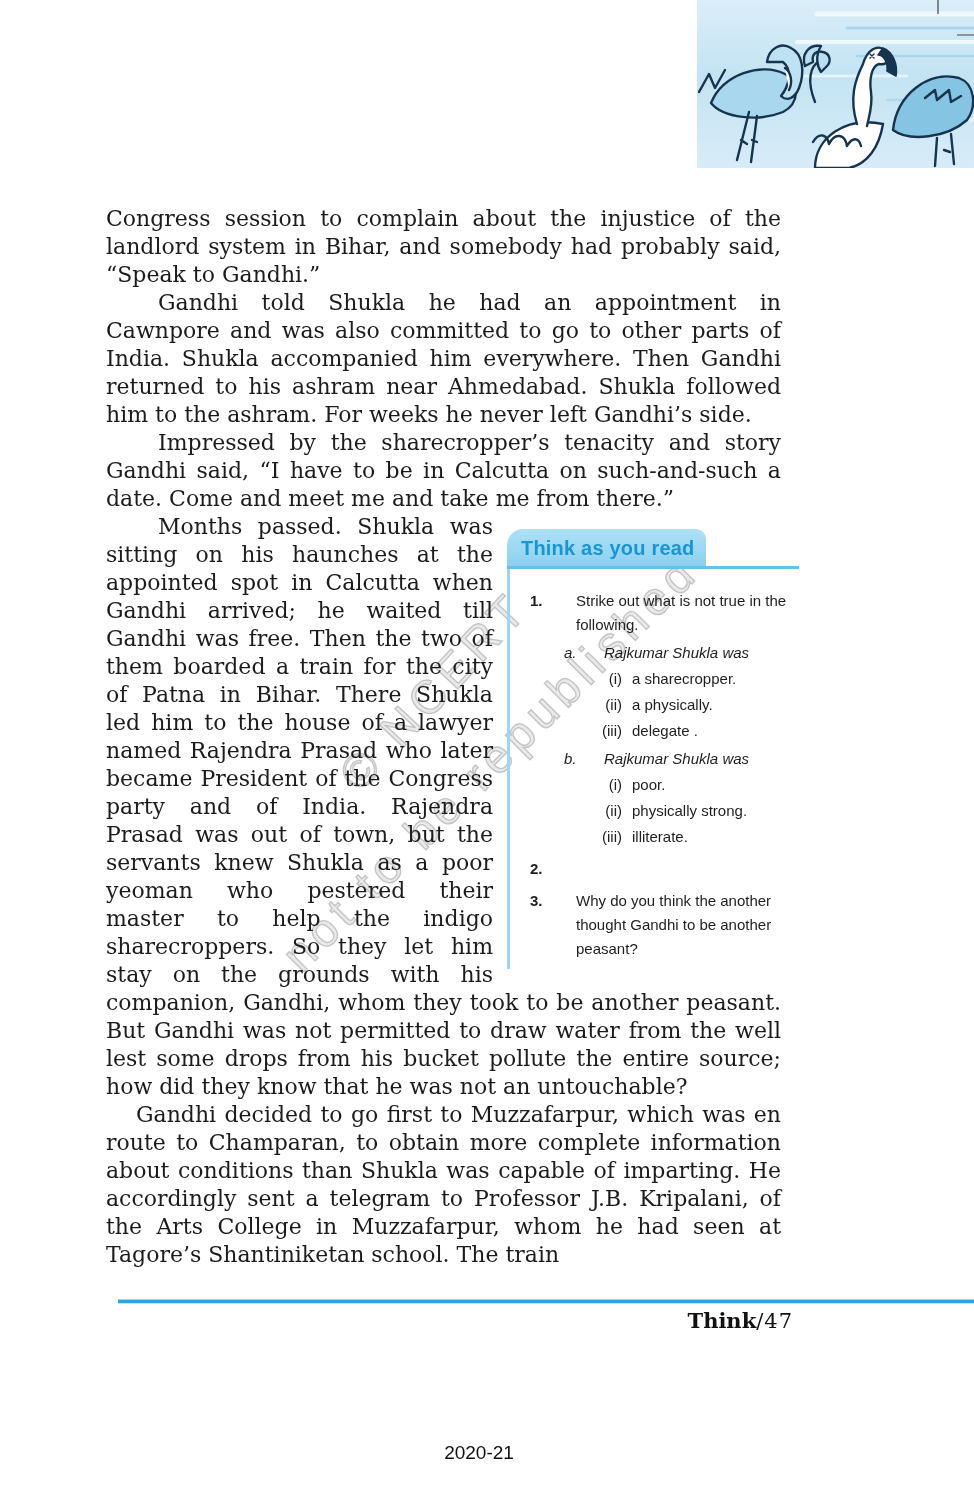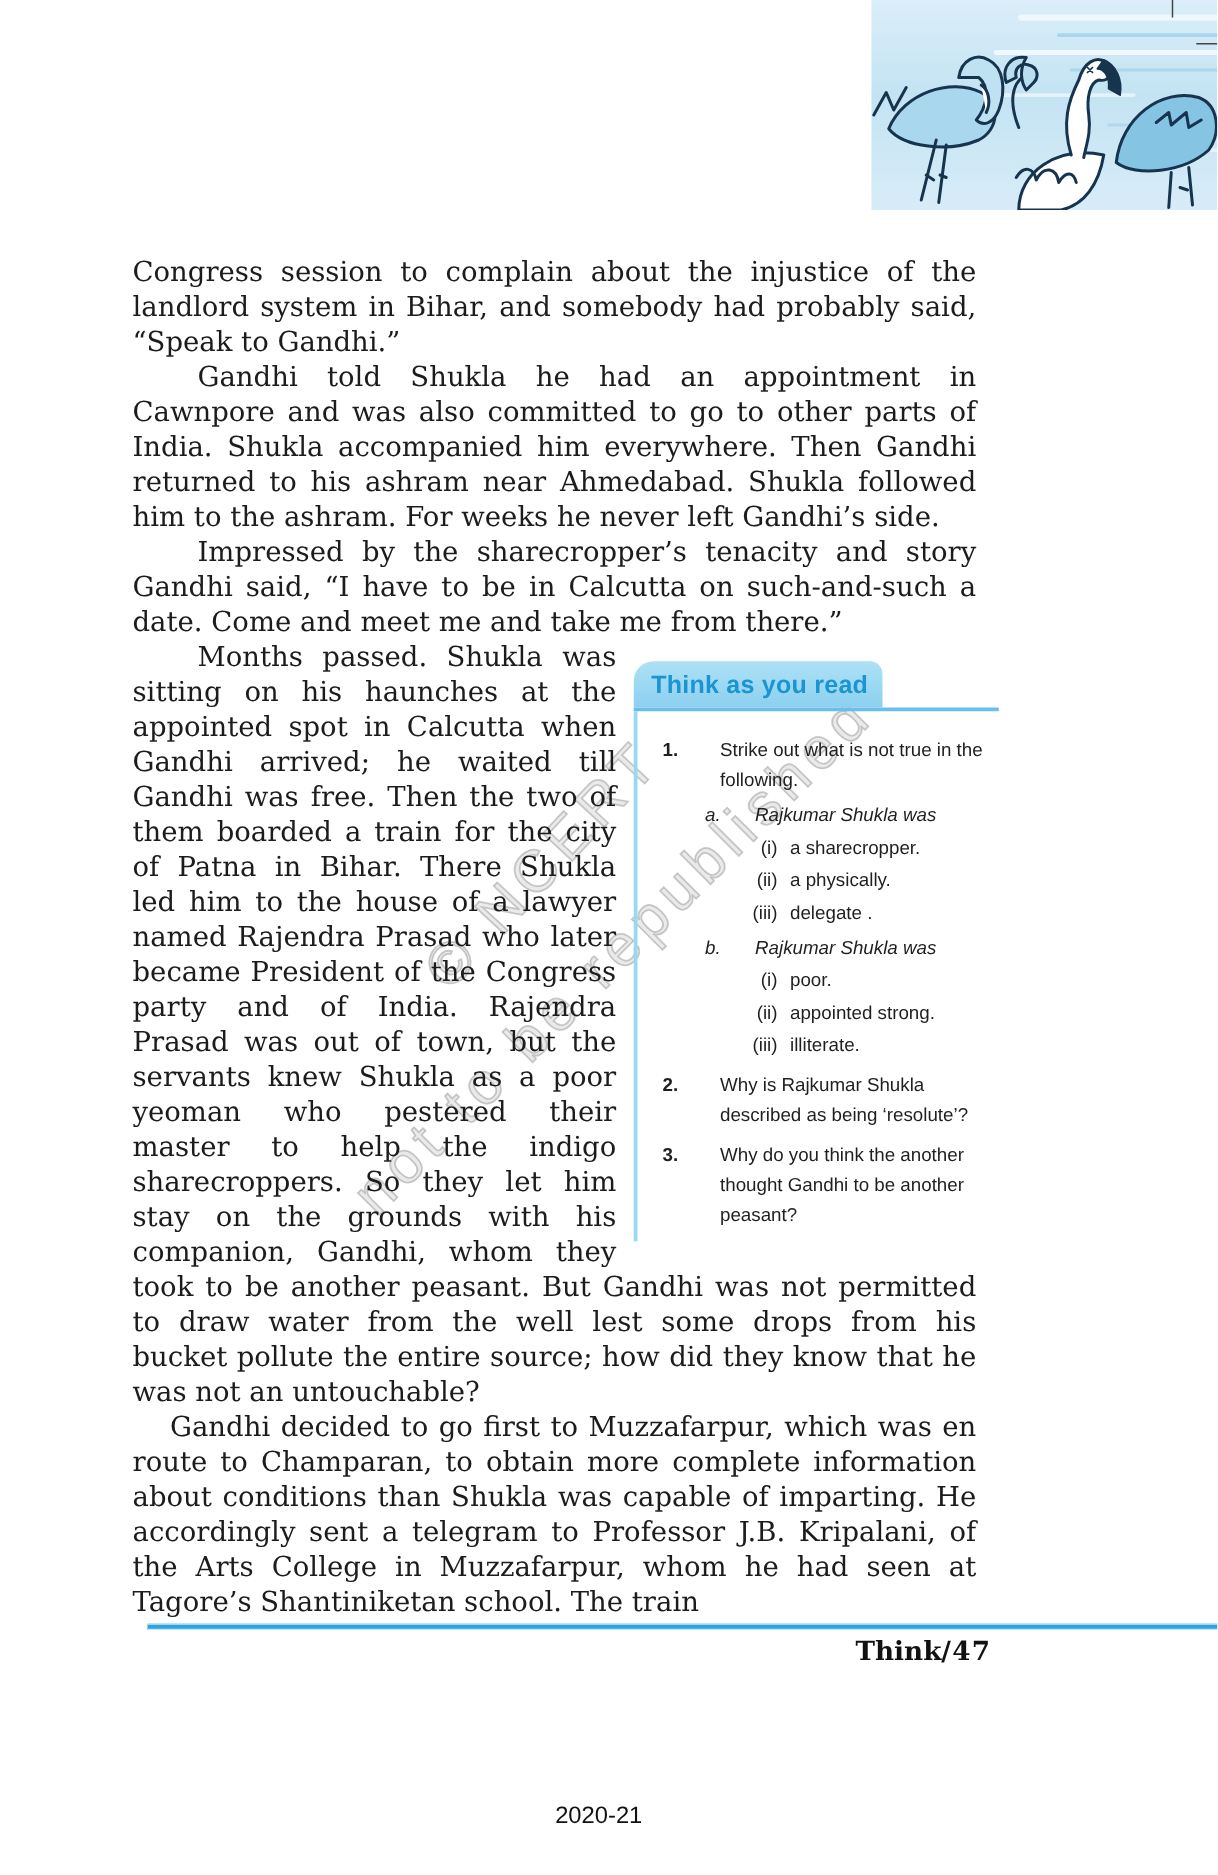--- a/index.html
+++ b/index.html
@@ -54,21 +54,21 @@
   .opt-num  { flex:0 0 112px; text-align:right; }
   .opt-text { padding-left:10px; }
 
   
   .footer-rule {
     position:absolute; left:118px; right:0; top:1299px; height:3px;
     background:#2da3e0; border-top:1px solid #9ad9f4; border-bottom:1px solid #bfe6f7;
   }
   .footer-label { position:absolute; top:1308px; right:181px; font-size:21px; color:#111; z-index:1; }
   .footer-label .book { font-weight:bold; }
-  .footer-label .pagenum { font-weight:bold; letter-spacing:1px;margin-top:35px; }
+  .footer-label .pagenum { font-weight:normal; letter-spacing:1px;margin-top:35px; }
   .year {
     position:absolute; top:1442px; left:0; right:16px; text-align:center;
     font-family:"Liberation Sans", sans-serif; font-size:19px; color:#111;
   }
 </style>
 </head>
 <body>
 
 <div class="page">
 
@@ -156,30 +156,29 @@
         <div class="sub">
           <span class="sub-label">b.</span>
           <span class="sub-text">Rajkumar Shukla was</span>
         </div>
         <div class="opt">
           <span class="opt-num">(i)</span>
           <span class="opt-text">poor.</span>
         </div>
         <div class="opt">
           <span class="opt-num">(ii)</span>
-          <span class="opt-text">appointed strong.</span>
+          <span class="opt-text">physically strong.</span>
         </div>
         <div class="opt">
           <span class="opt-num">(iii)</span>
           <span class="opt-text">illiterate.</span>
         </div>
 
         <div class="q">
           <span class="q-num">2.</span>
-          <span class="q-text">Why is Rajkumar Shukla described as being ‘resolute’?</span>
         </div>
 
         <div class="q">
           <span class="q-num">3.</span>
           <span class="q-text">Why do you think the another thought Gandhi to be another peasant?</span>
         </div>
 
       </div>
     </aside>
 

